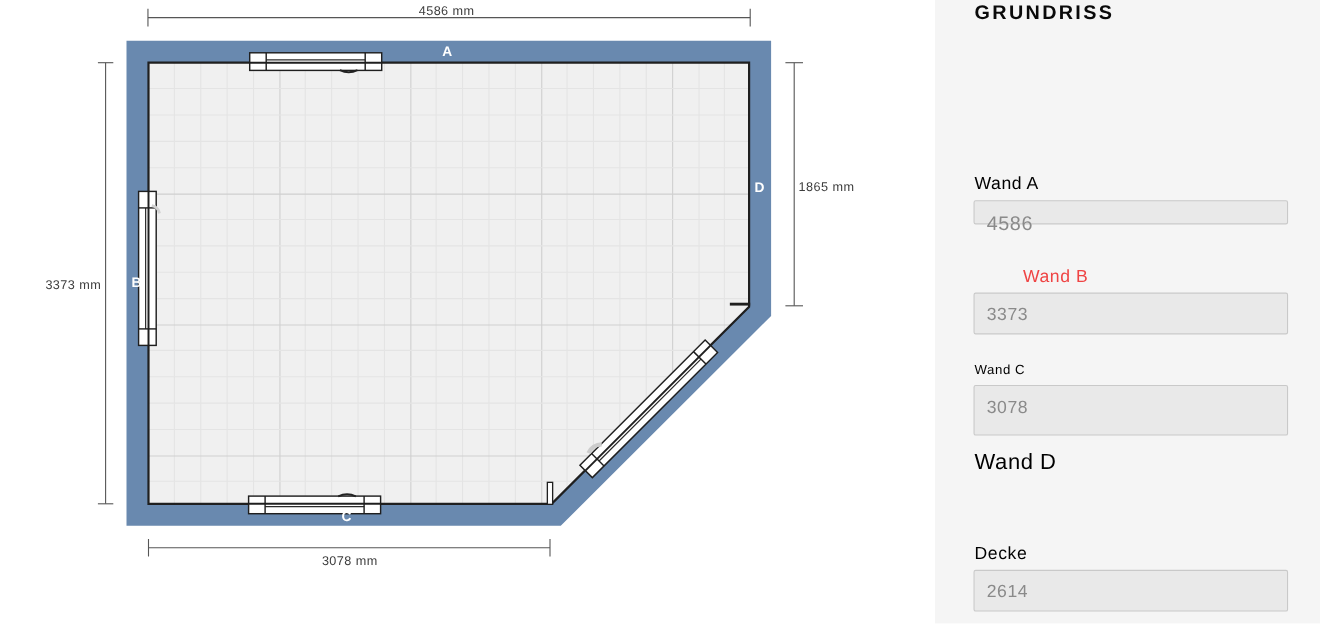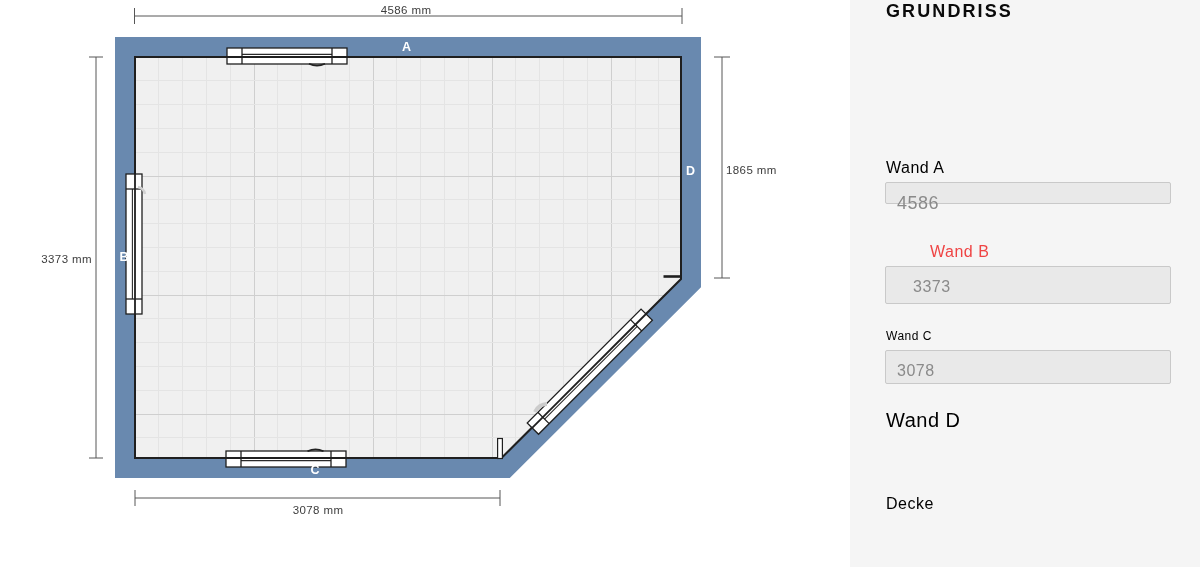--- a/index.html
+++ b/index.html
@@ -145,24 +145,25 @@
   <div style="position:absolute;left:850px;top:0;width:350px;height:567px;background:#f5f5f5;"></div>
 
   <div style="position:absolute;left:886px;top:0;font-size:18px;line-height:22px;font-weight:bold;letter-spacing:2.1px;color:#0a0a0a;">GRUNDRISS</div>
 
   <div style="position:absolute;left:886px;top:160px;font-size:16px;line-height:16px;letter-spacing:0.5px;color:#000;">Wand A</div>
 
   <div style="position:absolute;left:885px;top:182px;width:286px;height:22px;box-sizing:border-box;background:#e9e9e9;border:1px solid #c9c9c9;border-radius:2px;line-height:36px;padding-top:2px;padding-left:11px;font-size:18px;letter-spacing:0.5px;color:#8a8a8a;">4586</div>
 
   <div style="position:absolute;left:886px;top:244px;font-size:16px;line-height:16px;letter-spacing:0.5px;color:#ef4444;margin-left:44px;">Wand B</div>
 
-  <div style="position:absolute;left:885px;top:266px;width:286px;height:38px;box-sizing:border-box;background:#e9e9e9;border:1px solid #c9c9c9;border-radius:2px;line-height:36px;padding-top:2px;padding-left:27px;font-size:16px;letter-spacing:0.5px;color:#8a8a8a;">3373</div>
+  <div style="position:absolute;left:885px;top:266px;width:286px;height:38px;box-sizing:border-box;background:#e9e9e9;border:1px solid #c9c9c9;border-radius:2px;line-height:36px;padding-top:2px;padding-left:11px;font-size:16px;letter-spacing:0.5px;color:#8a8a8a;">3373</div>
 
   <div style="position:absolute;left:886px;top:328px;font-size:12px;line-height:16px;letter-spacing:0.5px;color:#000;">Wand C</div>
 
-  <div style="position:absolute;left:885px;top:350px;width:286px;height:34px;box-sizing:border-box;background:#e9e9e9;border:1px solid #c9c9c9;border-radius:2px;line-height:36px;padding-top:2px;padding-left:11px;font-size:16px;letter-spacing:0.5px;color:#8a8a8a;">3078</div>
+  <div style="position:absolute;left:885px;top:350px;width:286px;height:46px;box-sizing:border-box;background:#e9e9e9;border:1px solid #c9c9c9;border-radius:2px;line-height:36px;padding-top:2px;padding-left:11px;font-size:16px;letter-spacing:0.5px;color:#8a8a8a;">3078</div>
 
   <div style="position:absolute;left:886px;top:412px;font-size:20px;line-height:16px;letter-spacing:0.5px;color:#000;">Wand D</div>
 
 
   <div style="position:absolute;left:886px;top:496px;font-size:16px;line-height:16px;letter-spacing:0.5px;color:#000;">Decke</div>
 
+  <div style="position:absolute;left:885px;top:518px;width:286px;height:38px;box-sizing:border-box;background:#e9e9e9;border:1px solid #c9c9c9;border-radius:2px;line-height:36px;padding-top:2px;padding-left:11px;font-size:16px;letter-spacing:0.5px;color:#8a8a8a;">2614</div>
 </div>
 
 </body></html>

